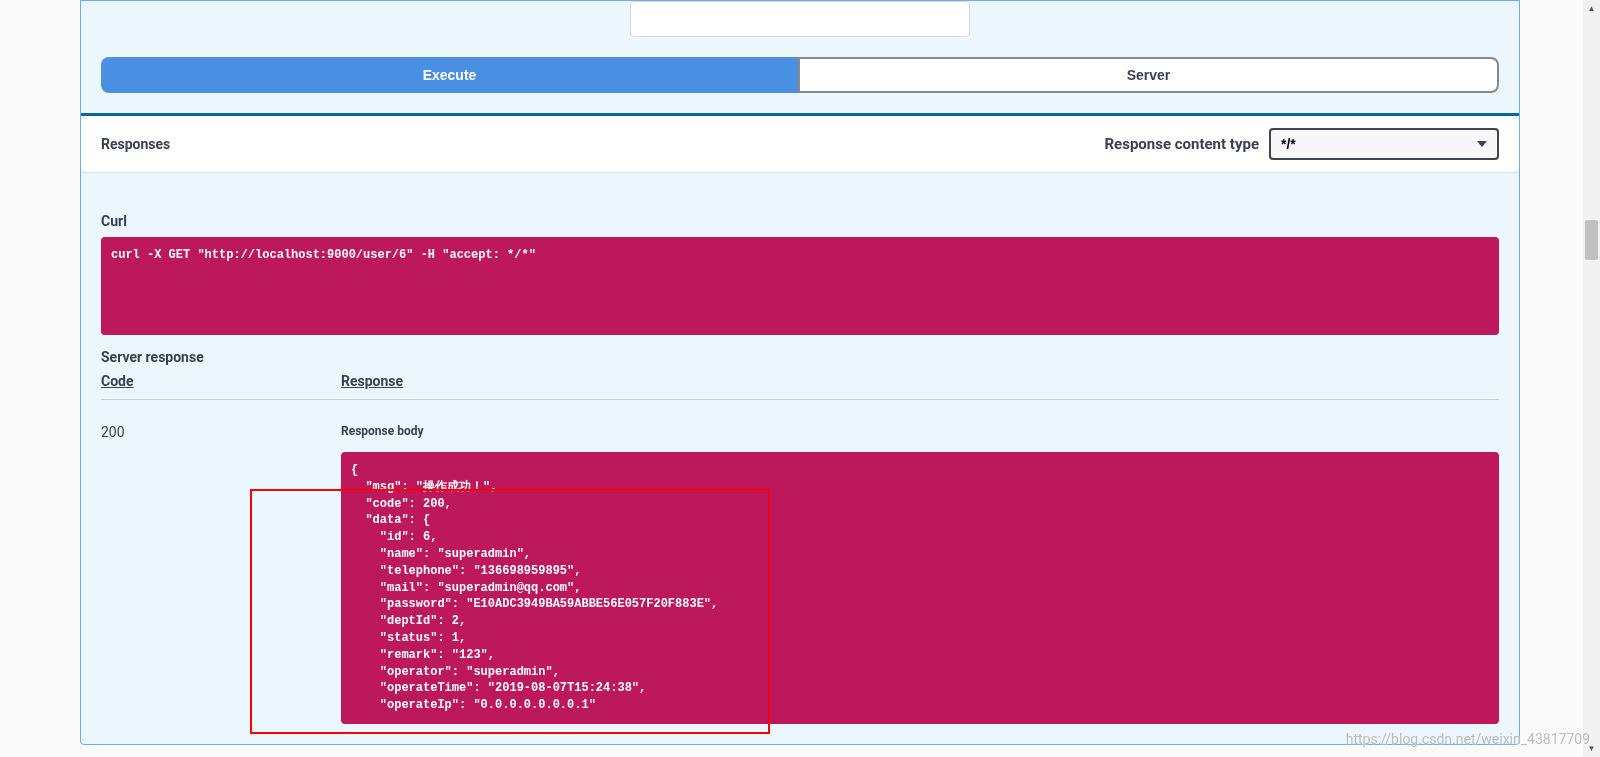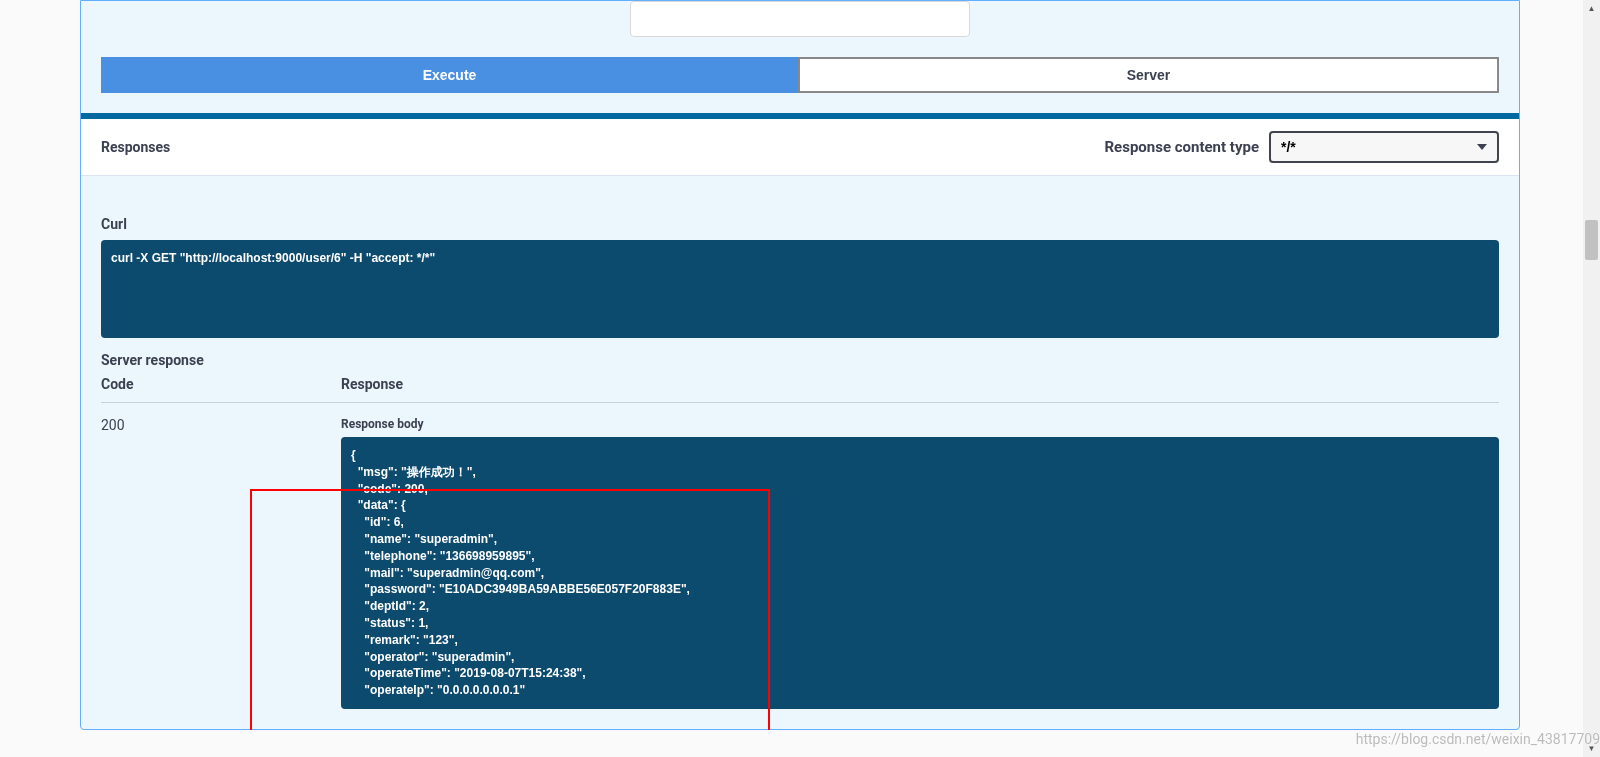--- a/index.html
+++ b/index.html
@@ -36,21 +36,21 @@
     }
     .button-row {
       display: flex;
       padding: 0 20px 20px;
     }
     .btn {
       flex: 1;
       height: 36px;
       font-size: 14px;
       font-weight: 700;
-      border-radius: 0;
+      border-radius: 8px;
       cursor: pointer;
     }
     .btn-execute {
       background: #4990e2;
       color: #fff;
       border: none;
       border-top-right-radius: 0;
       border-bottom-right-radius: 0;
     }
     .btn-clear {
@@ -59,21 +59,21 @@
       border: 2px solid #888;
       border-top-left-radius: 0;
       border-bottom-left-radius: 0;
     }
     .responses-header {
       display: flex;
       align-items: center;
       justify-content: space-between;
       padding: 12px 20px;
       background: #fff;
-      border-top: 6px solid #0369a1;
+      border-top: 3px solid #0369a1;
       border-bottom: 1px solid #d9e6f2;
     }
     .responses-title {
       font-size: 14px;
       font-weight: 700;
       color: #3b4151;
     }
     .response-content-type {
       display: flex;
       align-items: center;
@@ -114,46 +114,47 @@
     .results-area {
       padding: 20px;
     }
     .section-label {
       font-size: 14px;
       font-weight: 700;
       color: #3b4151;
       margin-bottom: 8px;
     }
     .code-block {
-      background: #0c4a6e;
+      background: #be185d;
       color: #fff;
       border-radius: 4px;
       padding: 10px;
-      font-family: Liberation Sans, sans-serif;
+      font-family: Liberation Mono, monospace;
       font-size: 12px;
       white-space: pre;
       overflow-x: auto;
       font-weight: 600;
       line-height: 1.4;
     }
     .code-block.curl {
       min-height: 98px;
     }
     .code-block.url {
       padding: 10px;
     }
     .section-gap {
       margin-bottom: 14px;
       margin-top: 20px;
     }
     .response-table-header {
       display: flex;
       border-bottom: 1px solid rgba(59,65,81,0.2);
       padding-bottom: 10px;
-      margin-bottom: 14px;
+      margin-bottom: 24px;
+      text-decoration: underline;
     }
     .col-code {
       width: 240px;
       font-size: 14px;
       font-weight: 700;
       color: #3b4151;
     }
     .col-details {
       flex: 1;
       font-size: 14px;
@@ -169,32 +170,32 @@
       color: #3b4151;
     }
     .response-details {
       flex: 1;
       position: relative;
     }
     .response-body-label {
       font-size: 12px;
       font-weight: 700;
       color: #3b4151;
-      margin-bottom: 6px;
+      margin-bottom: 14px;
     }
     .red-rect {
       position: absolute;
       border: 2px solid #ff0000;
       pointer-events: none;
       z-index: 10;
     }
     .watermark {
       position: fixed;
       bottom: 10px;
-      right: 0;
+      right: 10px;
       color: #bbb;
       font-size: 14px;
       text-shadow: 0 0 2px #fff;
       z-index: 100;
     }
     .scrollbar {
       position: fixed;
       right: 0;
       top: 0;
       width: 17px;

